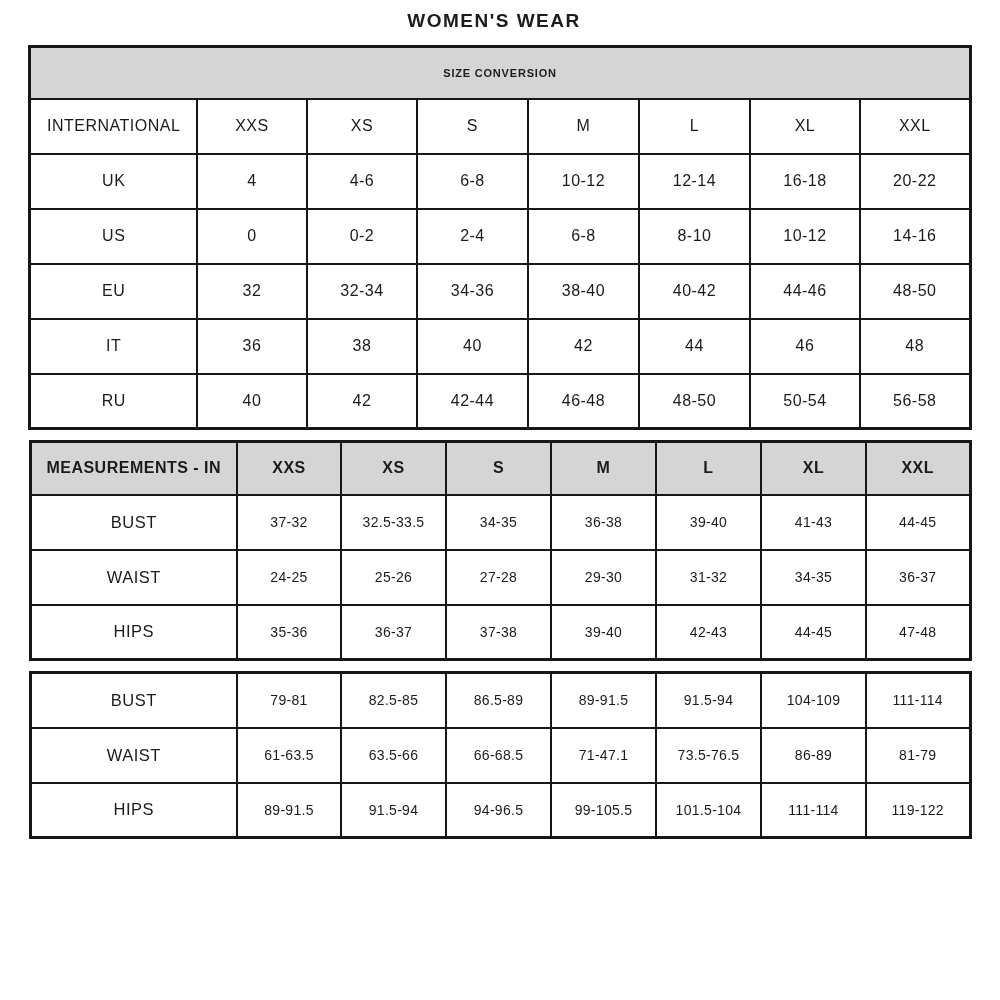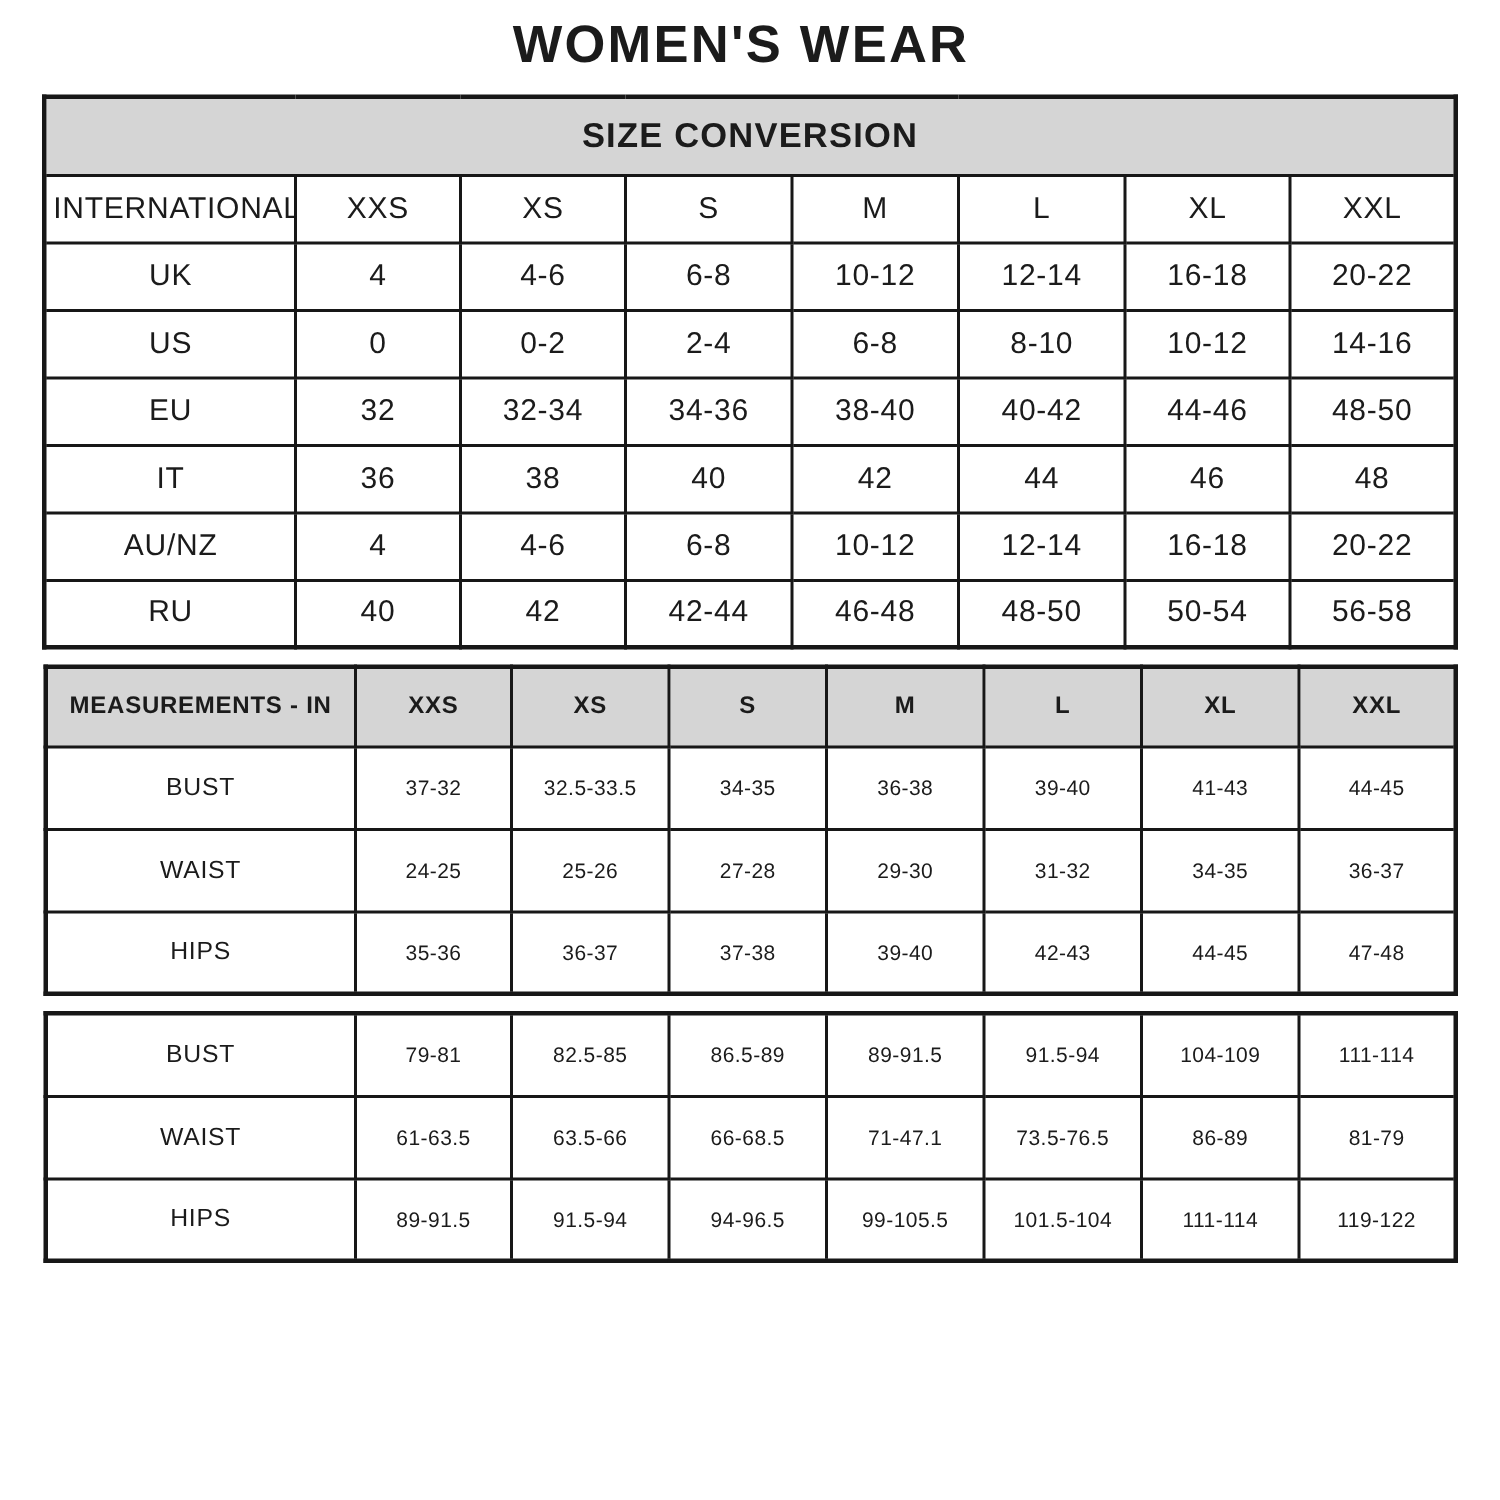--- a/index.html
+++ b/index.html
@@ -13,21 +13,21 @@
   body{
     width:1000px;height:1000px;
     background:var(--page-bg);
     color:var(--text-color);
     font-family:"Liberation Sans", sans-serif;
   }
   .page{width:1000px;height:1000px;padding-top:10px;}
   h1.page-title{
     margin:0 12px 13px 0;
     text-align:center;
-    font-size:35px;
+    font-size:19px;
     font-weight:700;
     letter-spacing:1.5px;
     color:var(--text-color);
   }
   table{
     border-collapse:collapse;
     table-layout:fixed;
     width:940px;
     margin:0 auto 10px auto;
     border:3px solid var(--border-color);
@@ -36,25 +36,25 @@
     border:2px solid var(--border-color);
     text-align:center;
     vertical-align:middle;
     padding:0 4px;
     overflow:hidden;
   }
   
   .size-table .caption-row th{
     height:52px;
     background:var(--header-bg);
-    font-size:23px;
+    font-size:11px;
     font-weight:700;
     letter-spacing:0.8px;
   }
-  .size-table td{height:45px;font-size:20px;font-weight:400;letter-spacing:0.5px;}
+  .size-table td{height:55px;font-size:16px;font-weight:400;letter-spacing:0.5px;}
   .size-table .col-head{font-weight:400;}
   
   .meas-table th{
     height:53px;
     background:var(--header-bg);
     font-size:16px;
     font-weight:700;
     letter-spacing:0.5px;
     text-align:center;
   }
@@ -125,30 +125,20 @@
     </tr>
     <tr>
       <td class="row-label">IT</td>
       <td>36</td>
       <td>38</td>
       <td>40</td>
       <td>42</td>
       <td>44</td>
       <td>46</td>
       <td>48</td>
-    </tr>
-    <tr>
-      <td class="row-label">AU/NZ</td>
-      <td>4</td>
-      <td>4-6</td>
-      <td>6-8</td>
-      <td>10-12</td>
-      <td>12-14</td>
-      <td>16-18</td>
-      <td>20-22</td>
     </tr>
     <tr>
       <td class="row-label">RU</td>
       <td>40</td>
       <td>42</td>
       <td>42-44</td>
       <td>46-48</td>
       <td>48-50</td>
       <td>50-54</td>
       <td>56-58</td>

